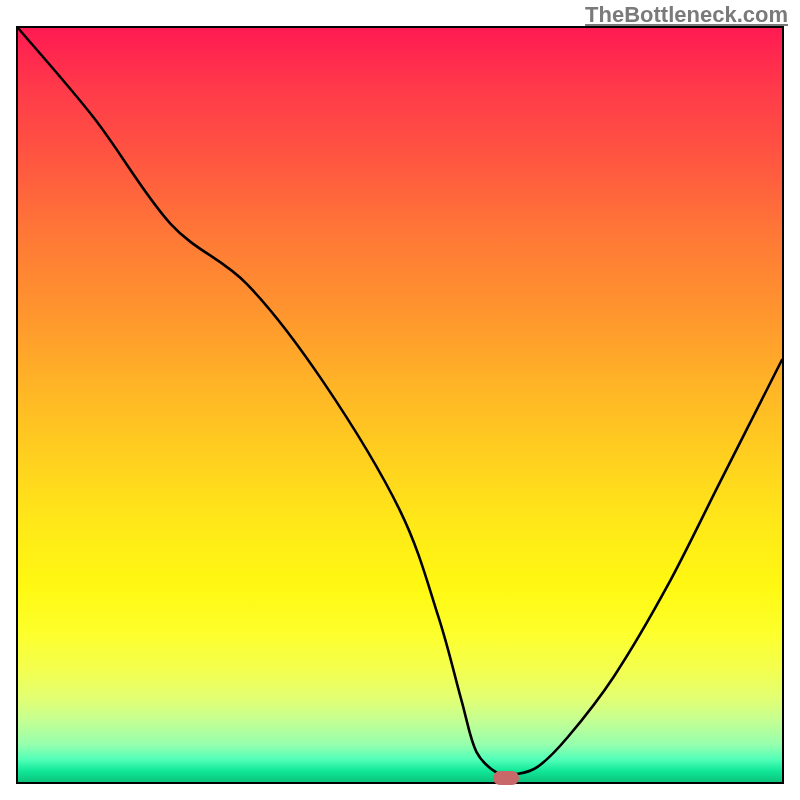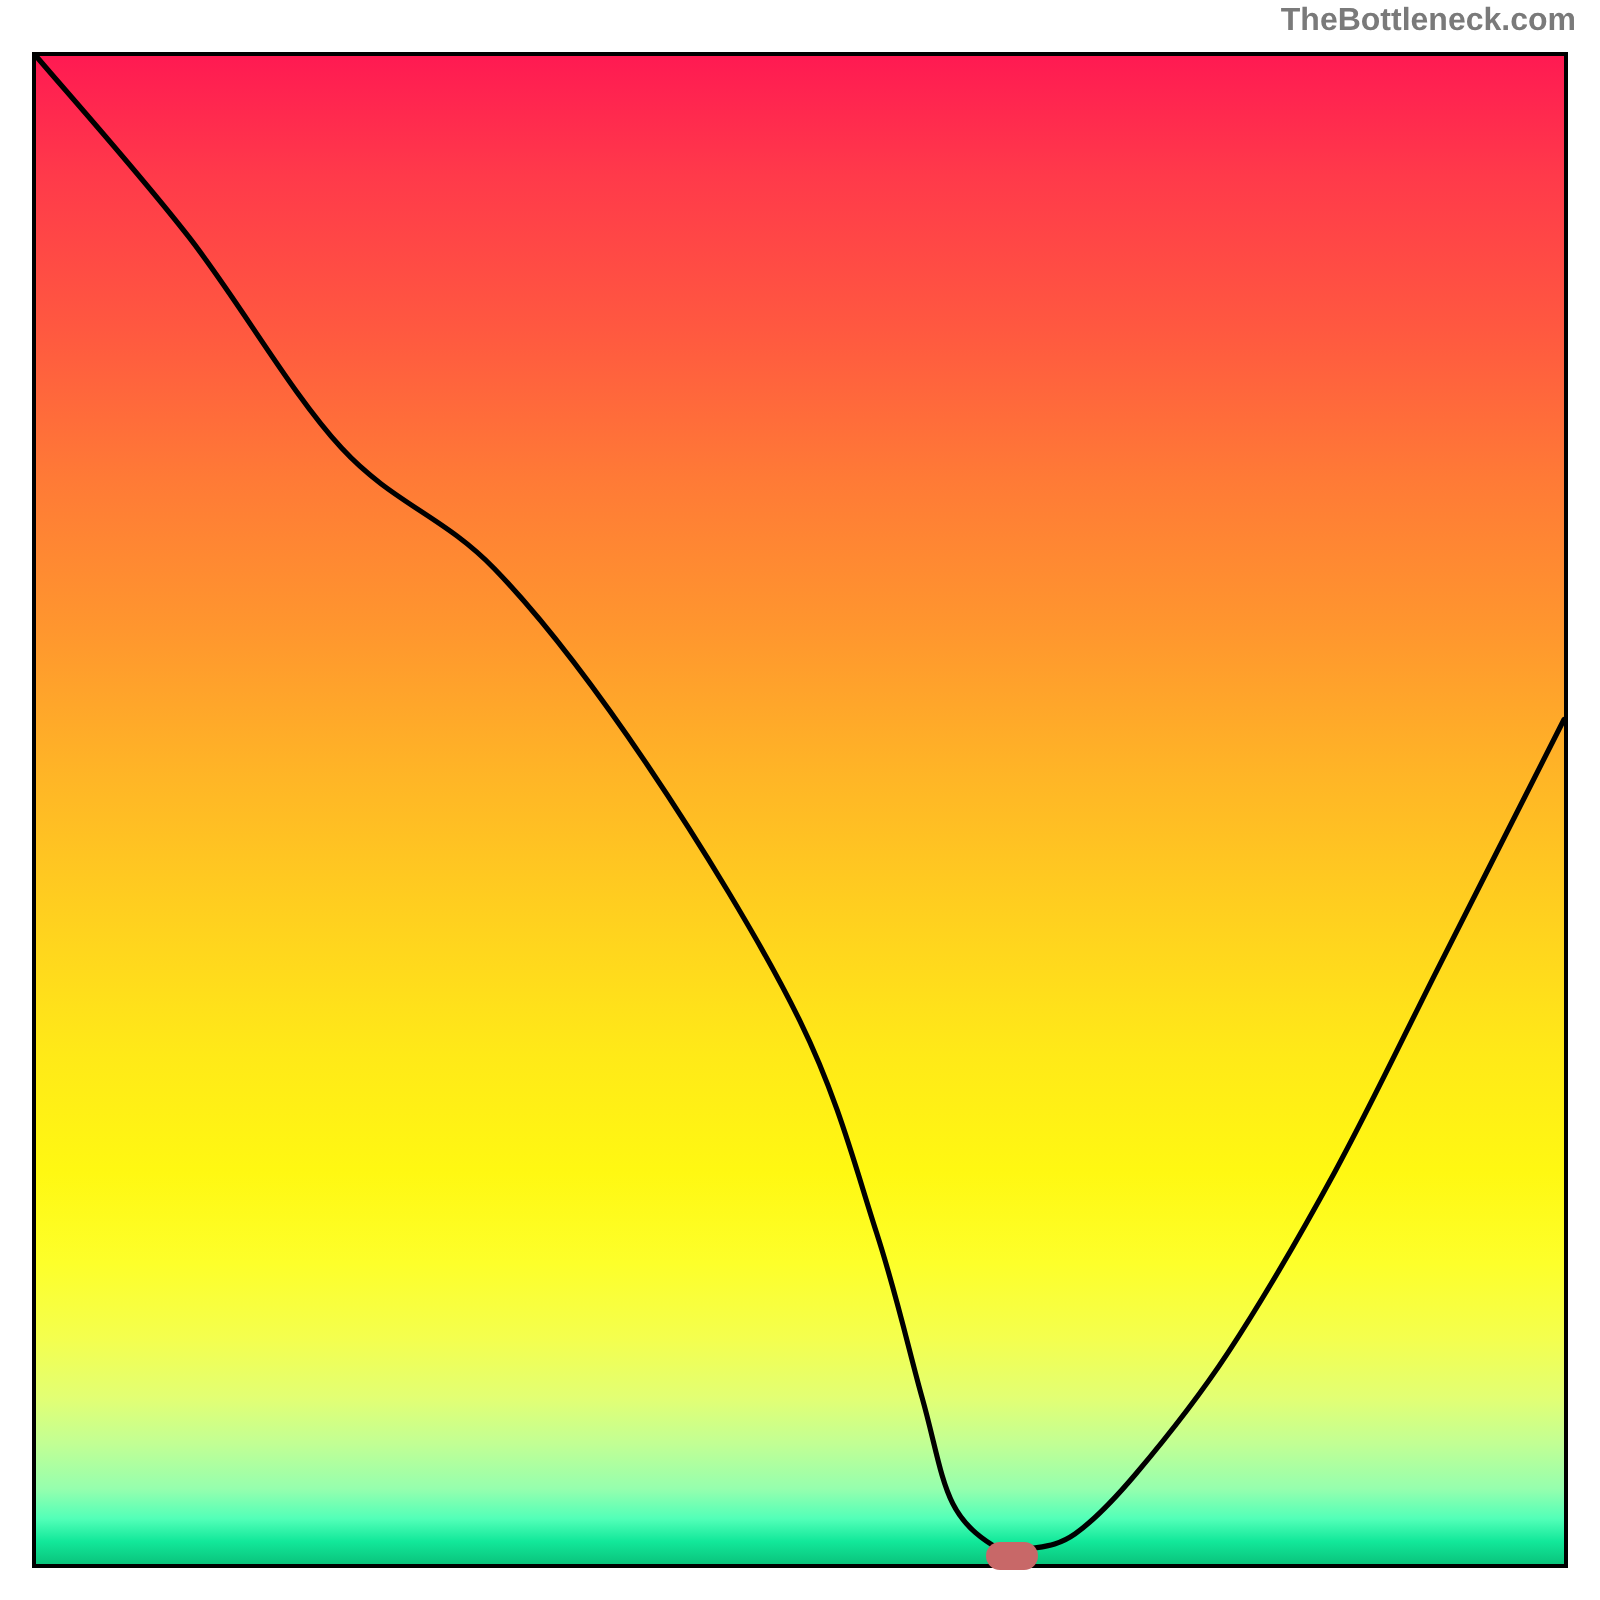--- a/index.html
+++ b/index.html
@@ -14,23 +14,24 @@
   .container {
     position: relative;
     width: 800px;
     height: 800px;
   }
   .watermark {
     position: absolute;
     top: 2px;
     right: 12px;
     color: #7a7a7a;
-    font-size: 16px;
+    font-size: 22px;
     font-weight: 600;
     z-index: 10;
+    text-decoration: underline;
   }
   .plot-wrap {
     position: absolute;
     left: 16px;
     top: 26px;
     width: 768px;
     height: 758px;
     box-sizing: border-box;
     border: 2px solid #000000;
   }

